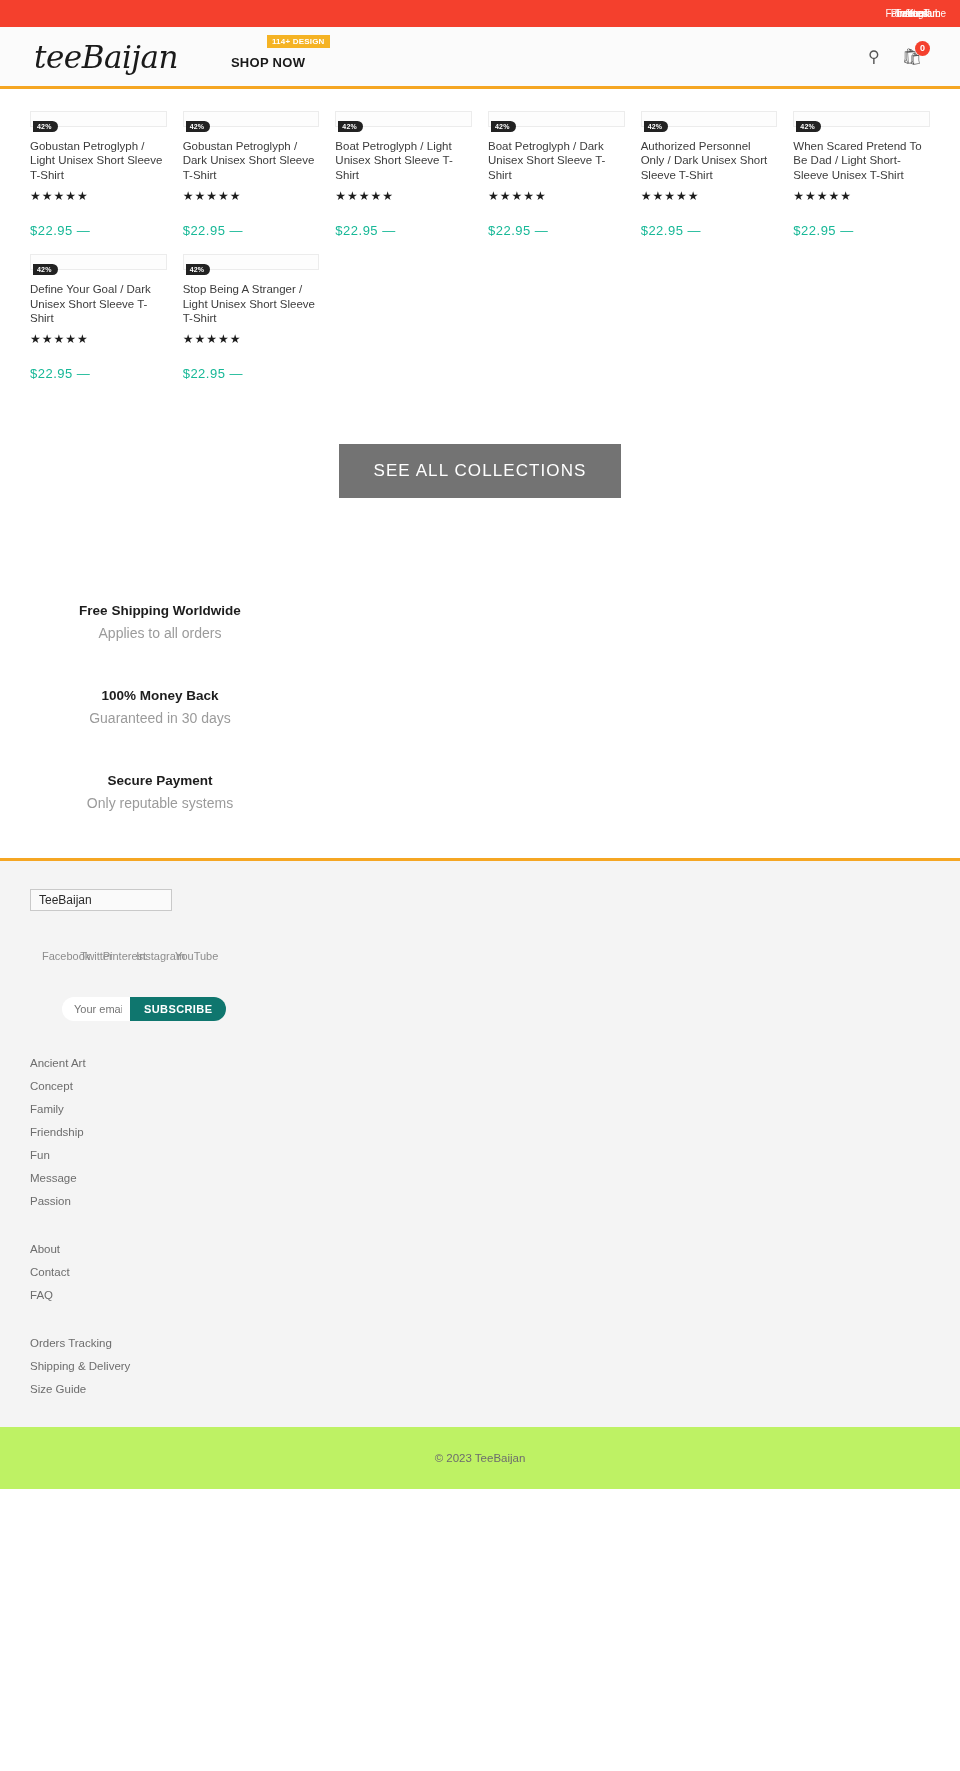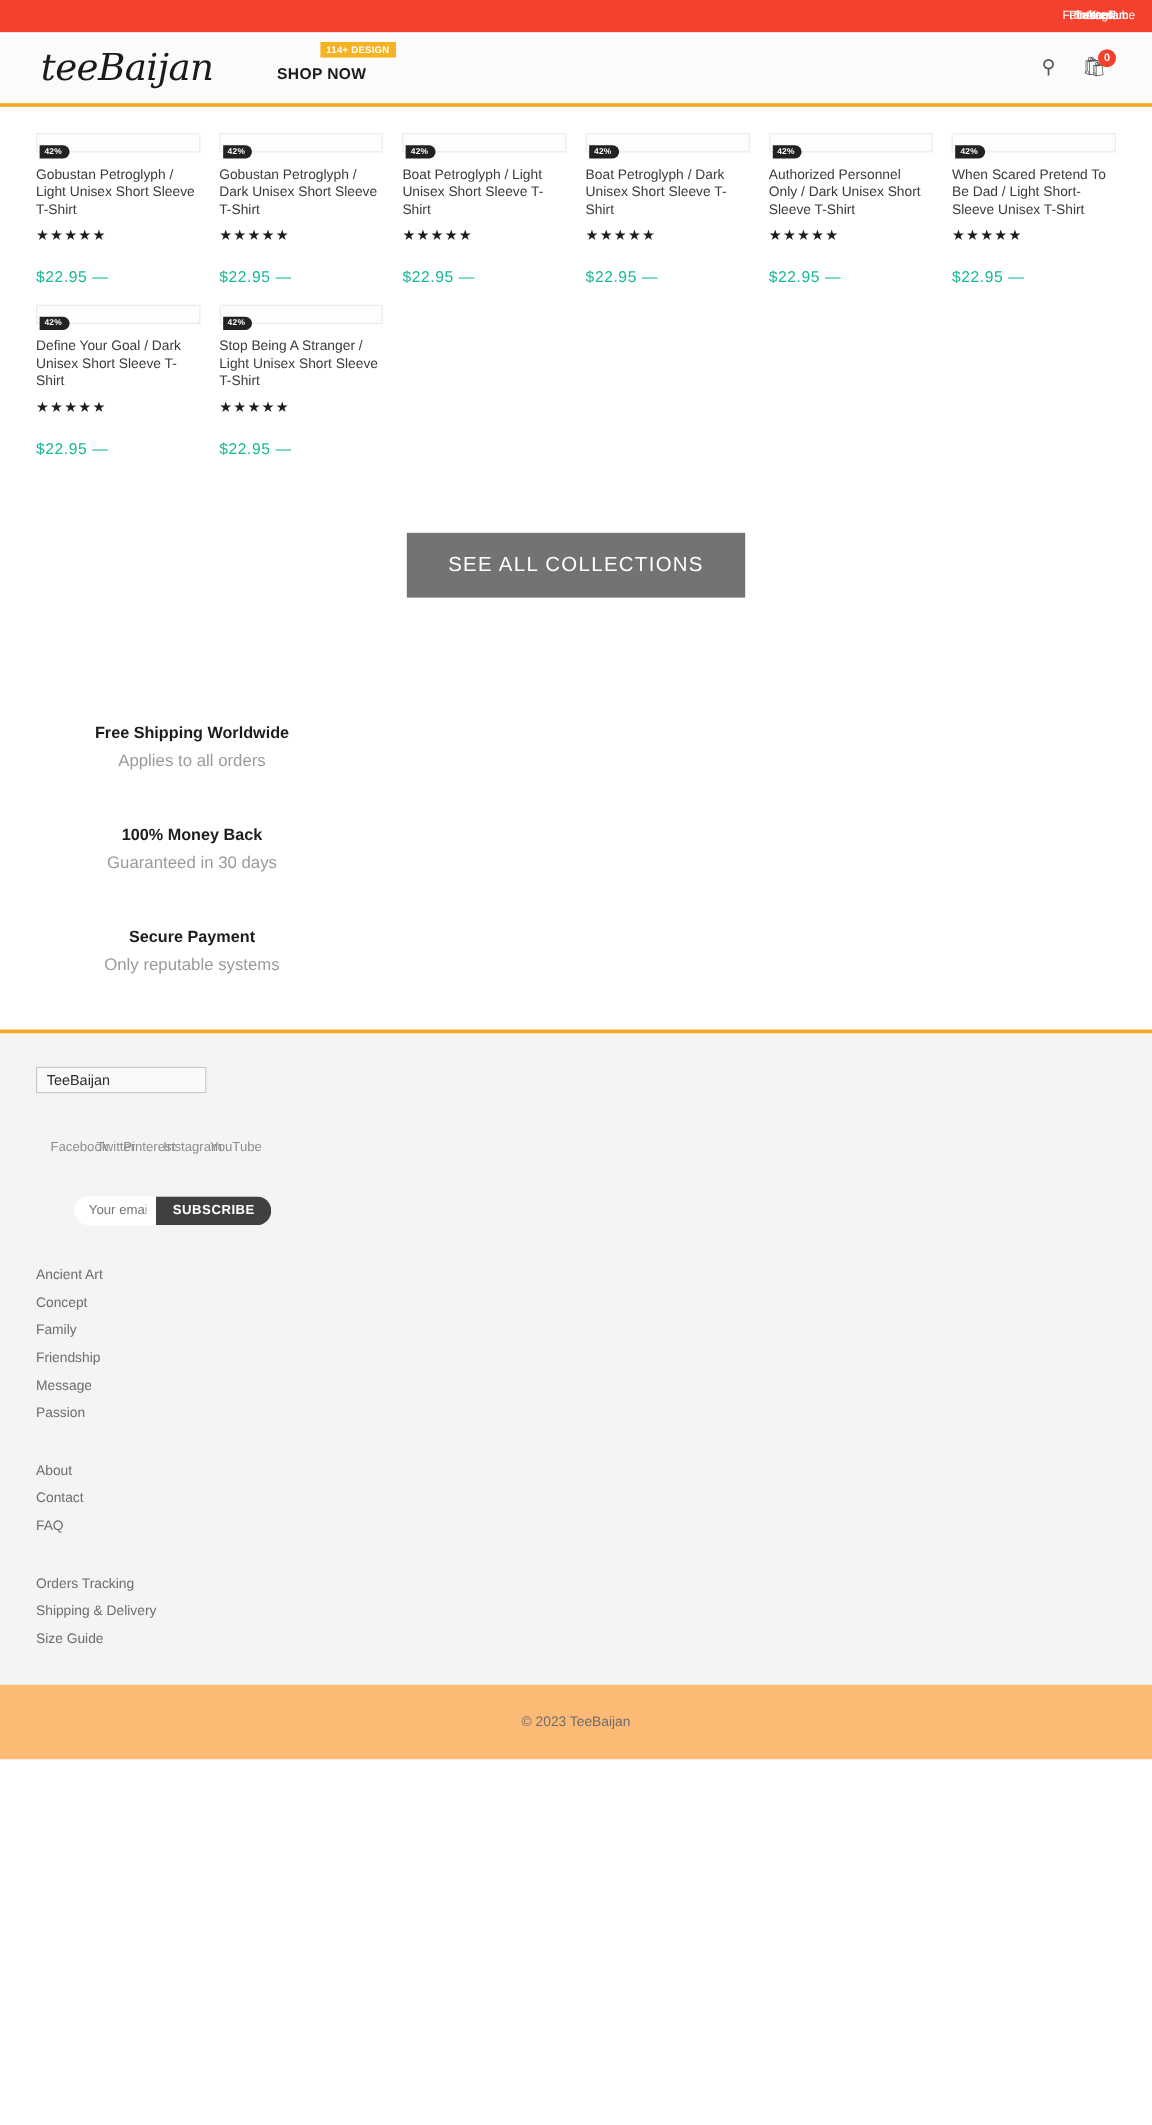--- a/index.html
+++ b/index.html
@@ -227,21 +227,21 @@
     border: none;
     outline: none;
     font-size: 11px;
     padding: 0 8px 0 12px;
     width: 68px;
     color: #444;
     background: transparent;
     font-family: "Liberation Sans", sans-serif;
   }
   .newsletter button {
-    background: #404040;
+    background: #0f766e;
     color: #ffffff;
     border: none;
     font-size: 11px;
     font-weight: bold;
     letter-spacing: .4px;
     padding: 0 14px;
     cursor: pointer;
     font-family: "Liberation Sans", sans-serif;
   }
   .link-group { margin-top: 36px; }
@@ -254,21 +254,21 @@
   }
   .copyright {
     position: absolute;
     bottom: 0; left: 0; right: 0;
     height: 62px;
     display: flex;
     align-items: center;
     justify-content: center;
     font-size: 11.5px;
     color: #6d6d6d;
-    background: #fdba74;
+    background: #bef264;
   }
 </style>
 </head>
 <body>
 
 <div class="topbar">
   <div class="topbar-social">
     <a>Facebook</a>
     <a>Twitter</a>
     <a>Pinterest</a>
@@ -403,20 +403,21 @@
   <div class="newsletter">
     <input type="text" placeholder="Your email" style="">
     <button>SUBSCRIBE</button>
   </div>
 
   <div class="link-group">
     <a>Ancient Art</a>
     <a>Concept</a>
     <a>Family</a>
     <a>Friendship</a>
+    <a>Fun</a>
     <a>Message</a>
     <a>Passion</a>
   </div>
 
   <div class="link-group">
     <a>About</a>
     <a>Contact</a>
     <a>FAQ</a>
   </div>
 

